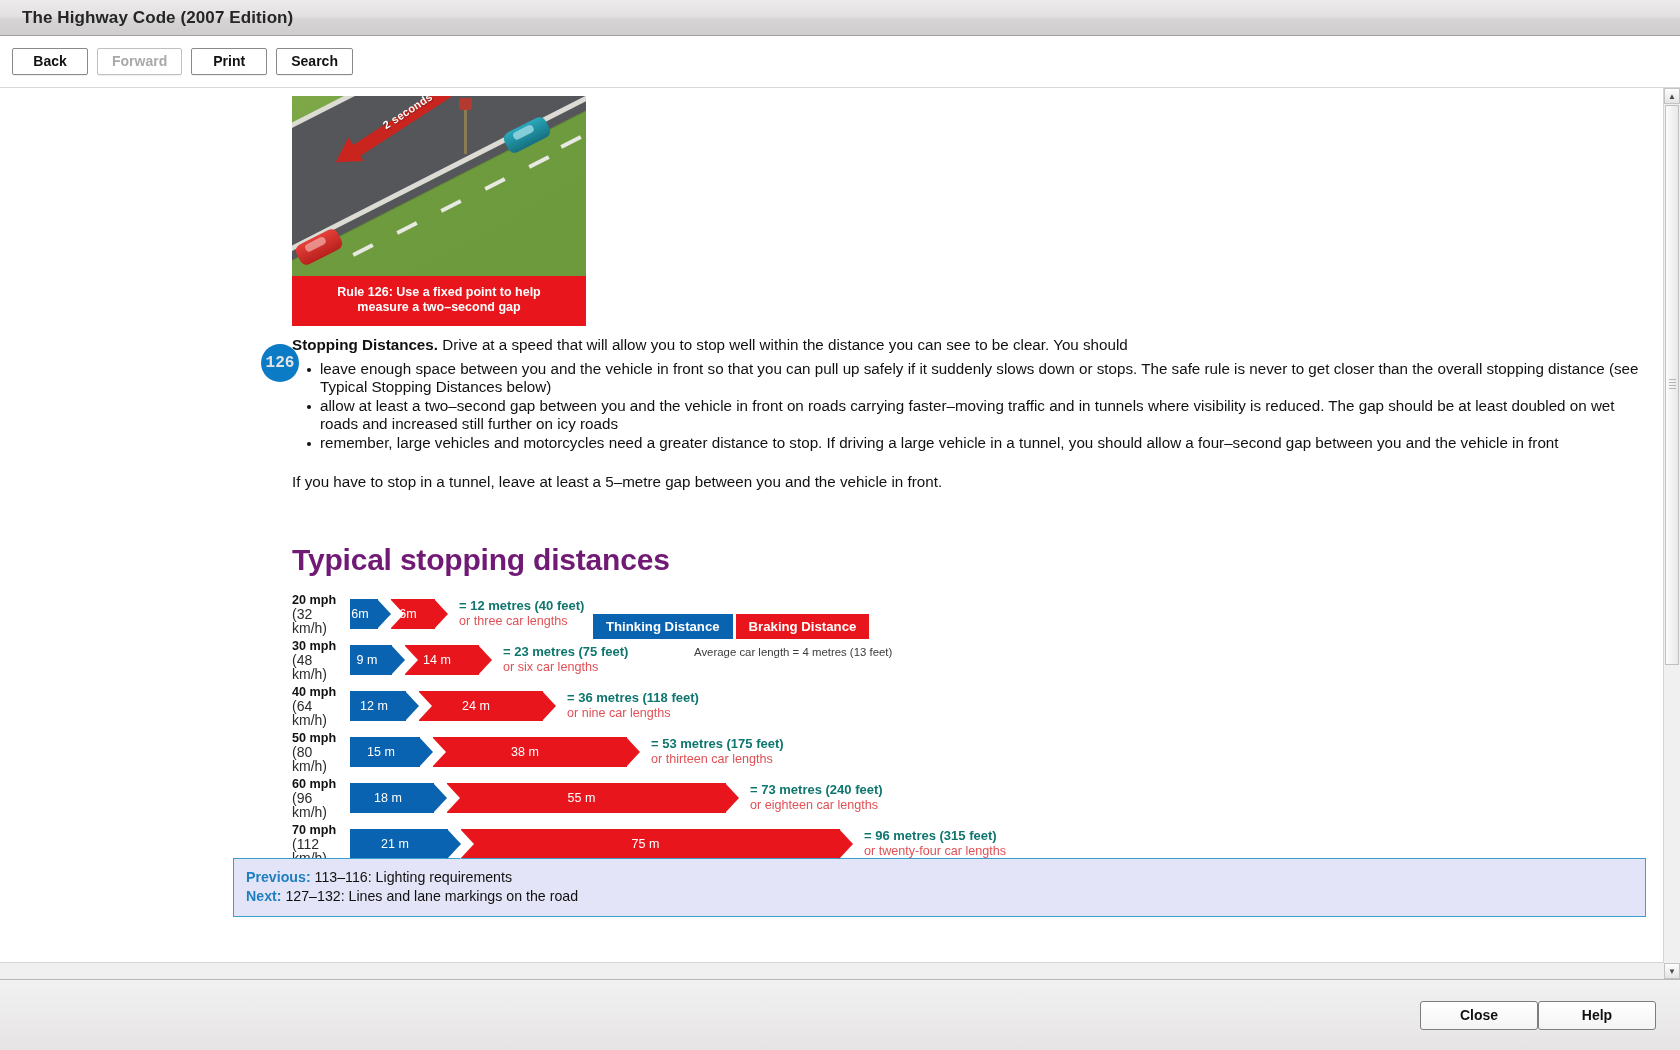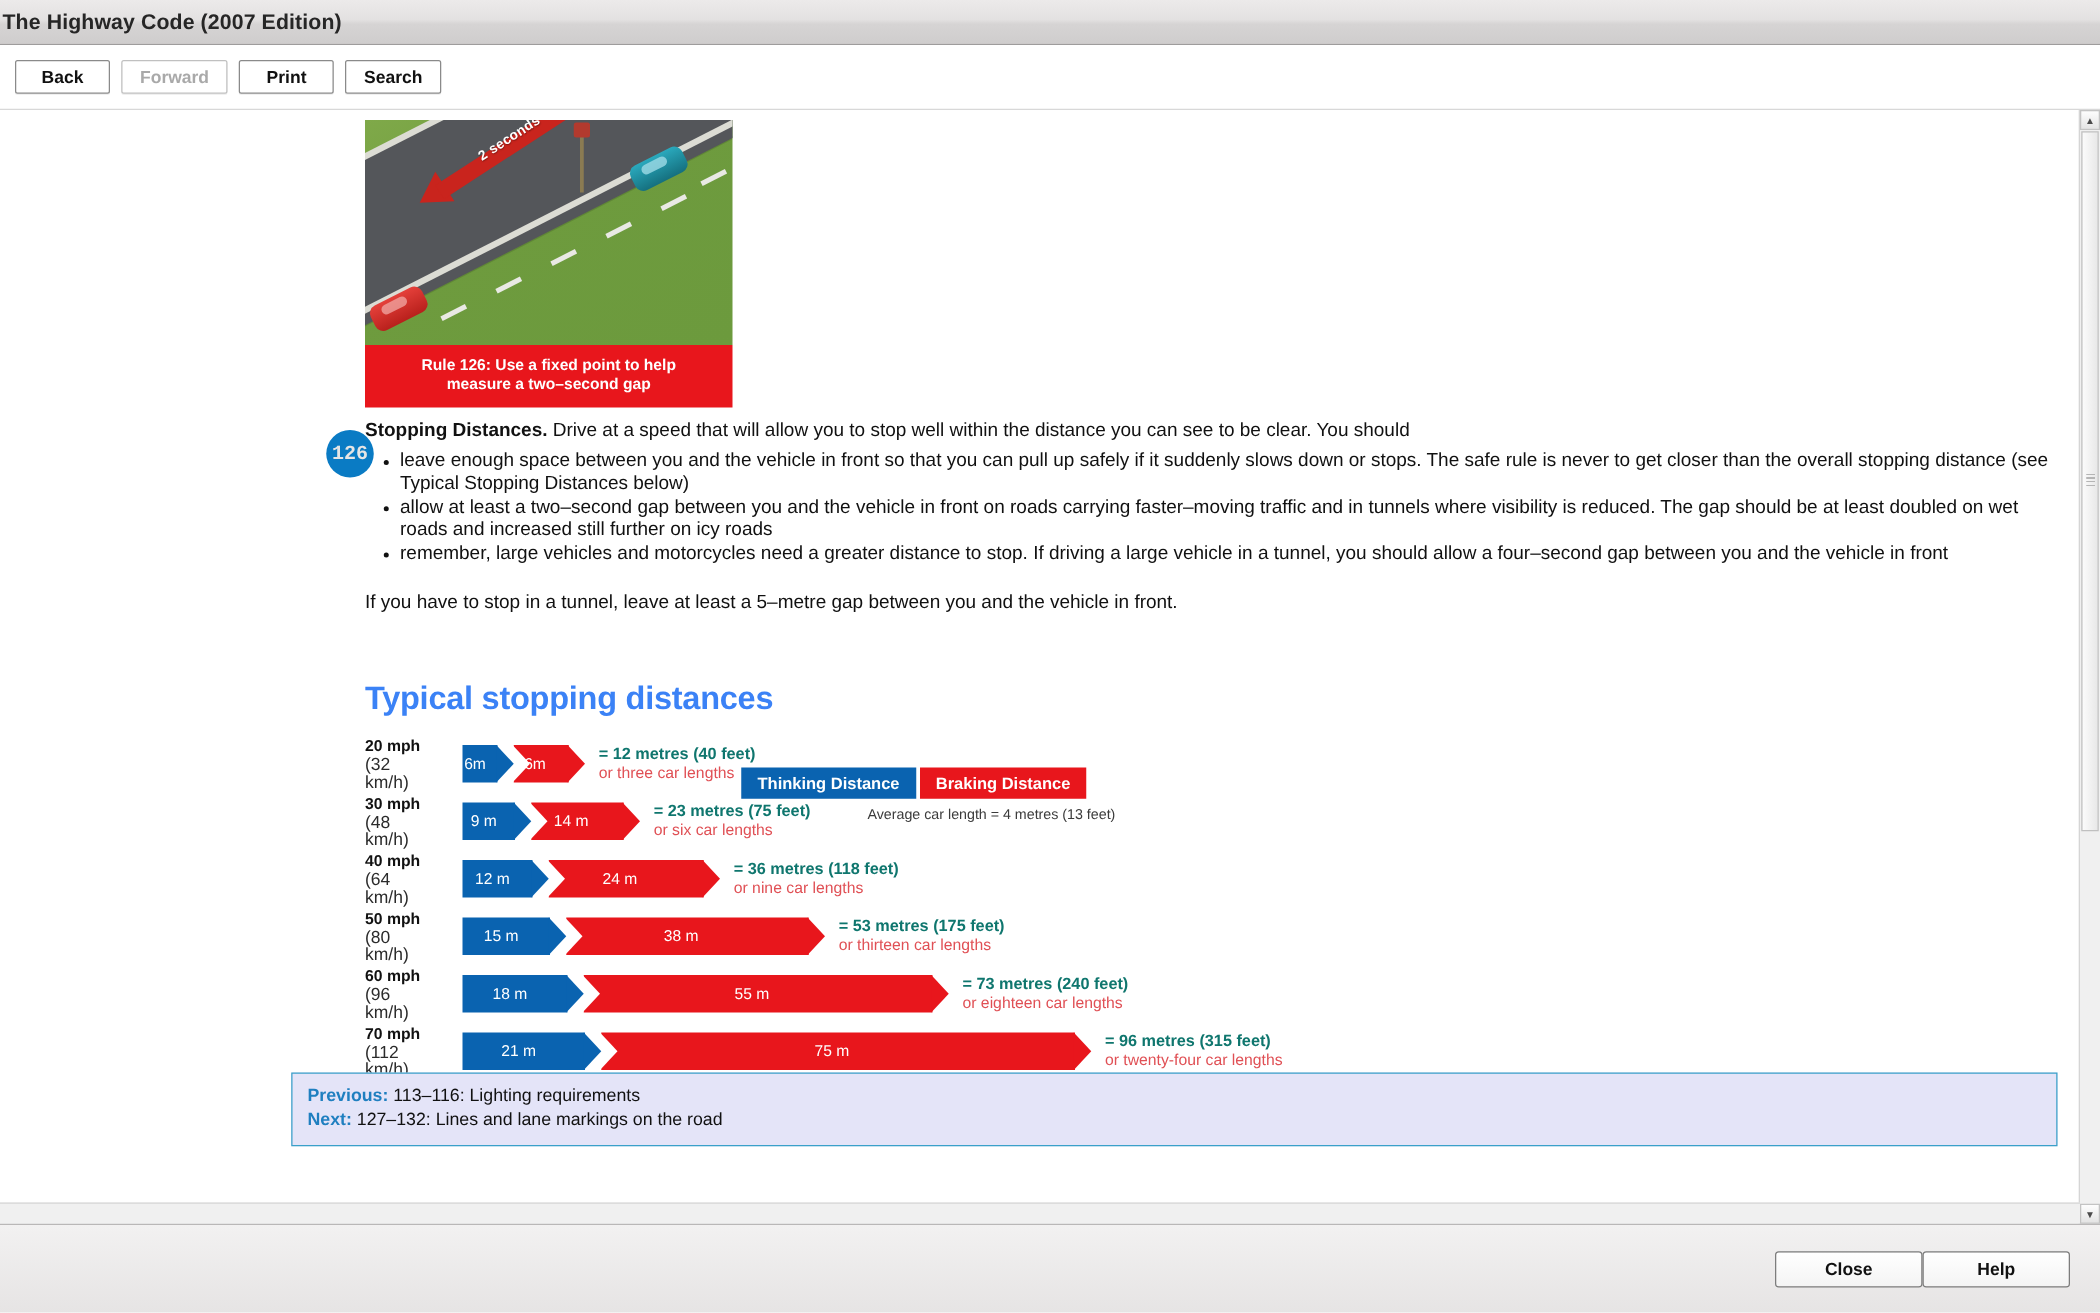--- a/index.html
+++ b/index.html
@@ -10,21 +10,21 @@
     overflow:hidden;
     -webkit-font-smoothing:antialiased;
   }
   
   #app{position:relative;width:1680px;height:1050px;background:#ffffff;}
   .titlebar{
     height:36px;
     background:linear-gradient(to bottom,#eceaea 0%,#e3e1e1 45%,#d6d4d4 55%,#cfcdcd 100%);
     border-bottom:1px solid #9e9c9c;
     display:flex;align-items:center;
-    padding-left:2px;
+    padding-left:22px;
     box-sizing:border-box;
   }
   .titlebar .title{
     font-size:17px;font-weight:bold;color:#262626;
     letter-spacing:0.1px;
   }
   .toolbar{
     height:50px;background:#ffffff;
     display:flex;align-items:center;gap:9px;
     padding-left:12px;
@@ -163,22 +163,22 @@
     content:"";position:absolute;left:0px;top:8px;
     width:4px;height:4px;border-radius:50%;background:#111111;
   }
   .rule-body p.tail{margin:20px 0 0 0;}
 
   
   .chart{
     position:absolute;left:292px;top:455px;width:1230px;
   }
   .chart-title{
-    color:#3b82f6;
-    font-size:26px;font-weight:bold;
+    color:#701a75;
+    font-size:30px;font-weight:bold;
     font-family:"Liberation Sans",sans-serif;
     letter-spacing:-0.2px;
     margin-bottom:14px;
   }
   .legend{
     position:absolute;left:301px;top:71px;
     display:flex;
   }
   .legend .li{
     height:25px;
@@ -202,21 +202,21 @@
     height:46px;
     display:flex;align-items:center;
   }
   .row .speed{
     width:58px;flex:0 0 58px;
     font-family:"Liberation Sans",sans-serif;
     line-height:14px;
   }
   .row .speed .mph{font-size:12.6px;font-weight:bold;color:#111111;display:block;}
   .row .speed .kmh{font-size:14px;color:#2b2b2b;display:block;}
-  .bars{position:relative;display:flex;align-items:center;margin-left:20px;height:30px;}
+  .bars{position:relative;display:flex;align-items:center;margin-left:0;height:30px;}
   .seg{
     position:relative;height:30px;
     display:flex;align-items:center;justify-content:center;
     color:#ffffff;font-size:12.5px;
     font-family:"Liberation Sans",sans-serif;
     box-sizing:border-box;
   }
   .seg.think{background:#0a63b0;padding-right:8px;}
   .seg.brake{background:#e8161c;padding-right:10px;margin-left:-1px;}
   .seg .chev{

